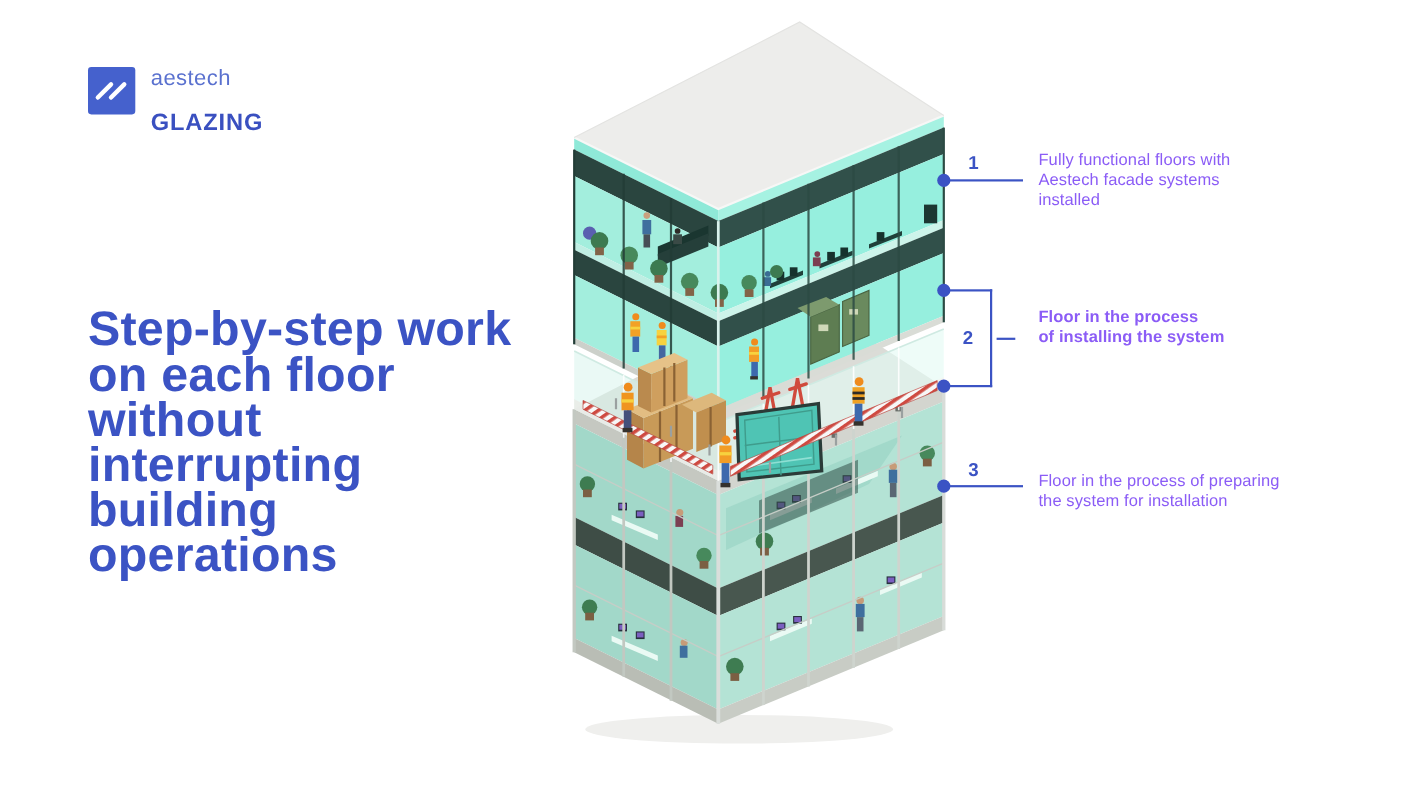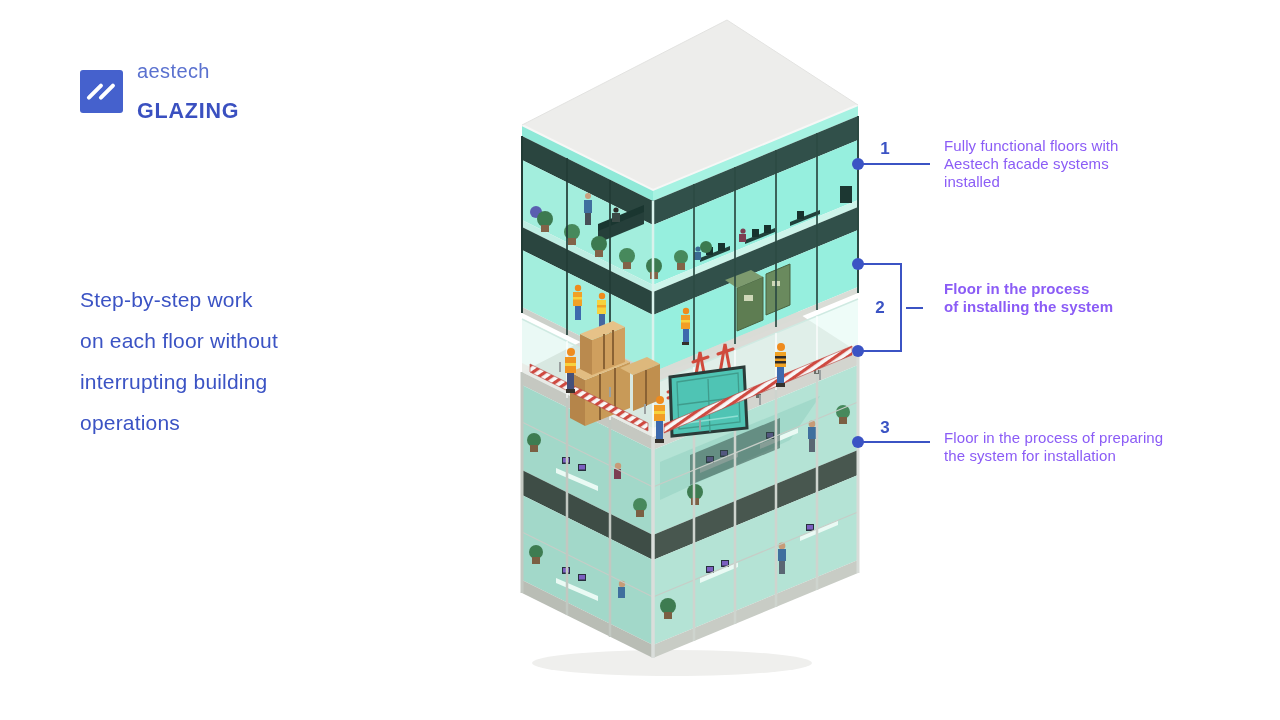--- a/index.html
+++ b/index.html
@@ -2,32 +2,32 @@
 <html><head>
 <meta charset="utf-8">
 <style>
   * { margin:0; padding:0; box-sizing:border-box; }
   html,body { background:#ffffff; }
   .canvas {
     position:relative; width:1280px; height:720px; background:#ffffff;
     font-family:"Liberation Sans", sans-serif; overflow:hidden;
   }
   
-  .logo { position:absolute; left:80px; top:61px; display:flex; align-items:center; }
+  .logo { position:absolute; left:80px; top:61px; display:flex; }
   .logo-mark { position:relative; width:43px; height:43px; background:#4561cd; border-radius:3px; overflow:hidden; }
   .logo-slash { position:absolute; width:3.5px; height:21px; background:#ffffff; border-radius:2px; transform:rotate(45deg); }
   .logo-slash.s1 { left:13px; top:11px; }
   .logo-slash.s2 { left:25px; top:11px; }
   .logo-text { margin-left:14px; line-height:1; }
   .logo-top { font-size:20px; color:#5a71cf; letter-spacing:.4px; font-weight:400; }
   .logo-bottom { font-size:21.5px; color:#3a50c0; font-weight:700; letter-spacing:.8px; margin-top:20px; }
   
   .headline {
     position:absolute; left:80px; top:279px; width:420px;
-    font-size:21px; line-height:41px; font-weight:400; color:#3b53c4;
+    font-size:44px; line-height:41px; font-weight:700; color:#3b53c4;
     white-space:pre-line; letter-spacing:.2px;
   }
   
   .dot { position:absolute; width:12px; height:12px; border-radius:50%; background:#3b53c4; }
   .cline { position:absolute; height:2px; background:#3b53c4; }
   .vline { position:absolute; width:2px; background:#3b53c4; }
   .cnum { position:absolute; width:22px; text-align:center; font-size:17px; font-weight:700; color:#3b53c4; }
   .ctext { position:absolute; font-size:15px; line-height:18px; color:#8b5cf6; white-space:pre-line; letter-spacing:.1px; }
   .footnote { position:absolute; left:944px; top:570px; font-size:15px; line-height:18.5px; color:#3d55c4; white-space:pre-line; letter-spacing:.1px; }
   

